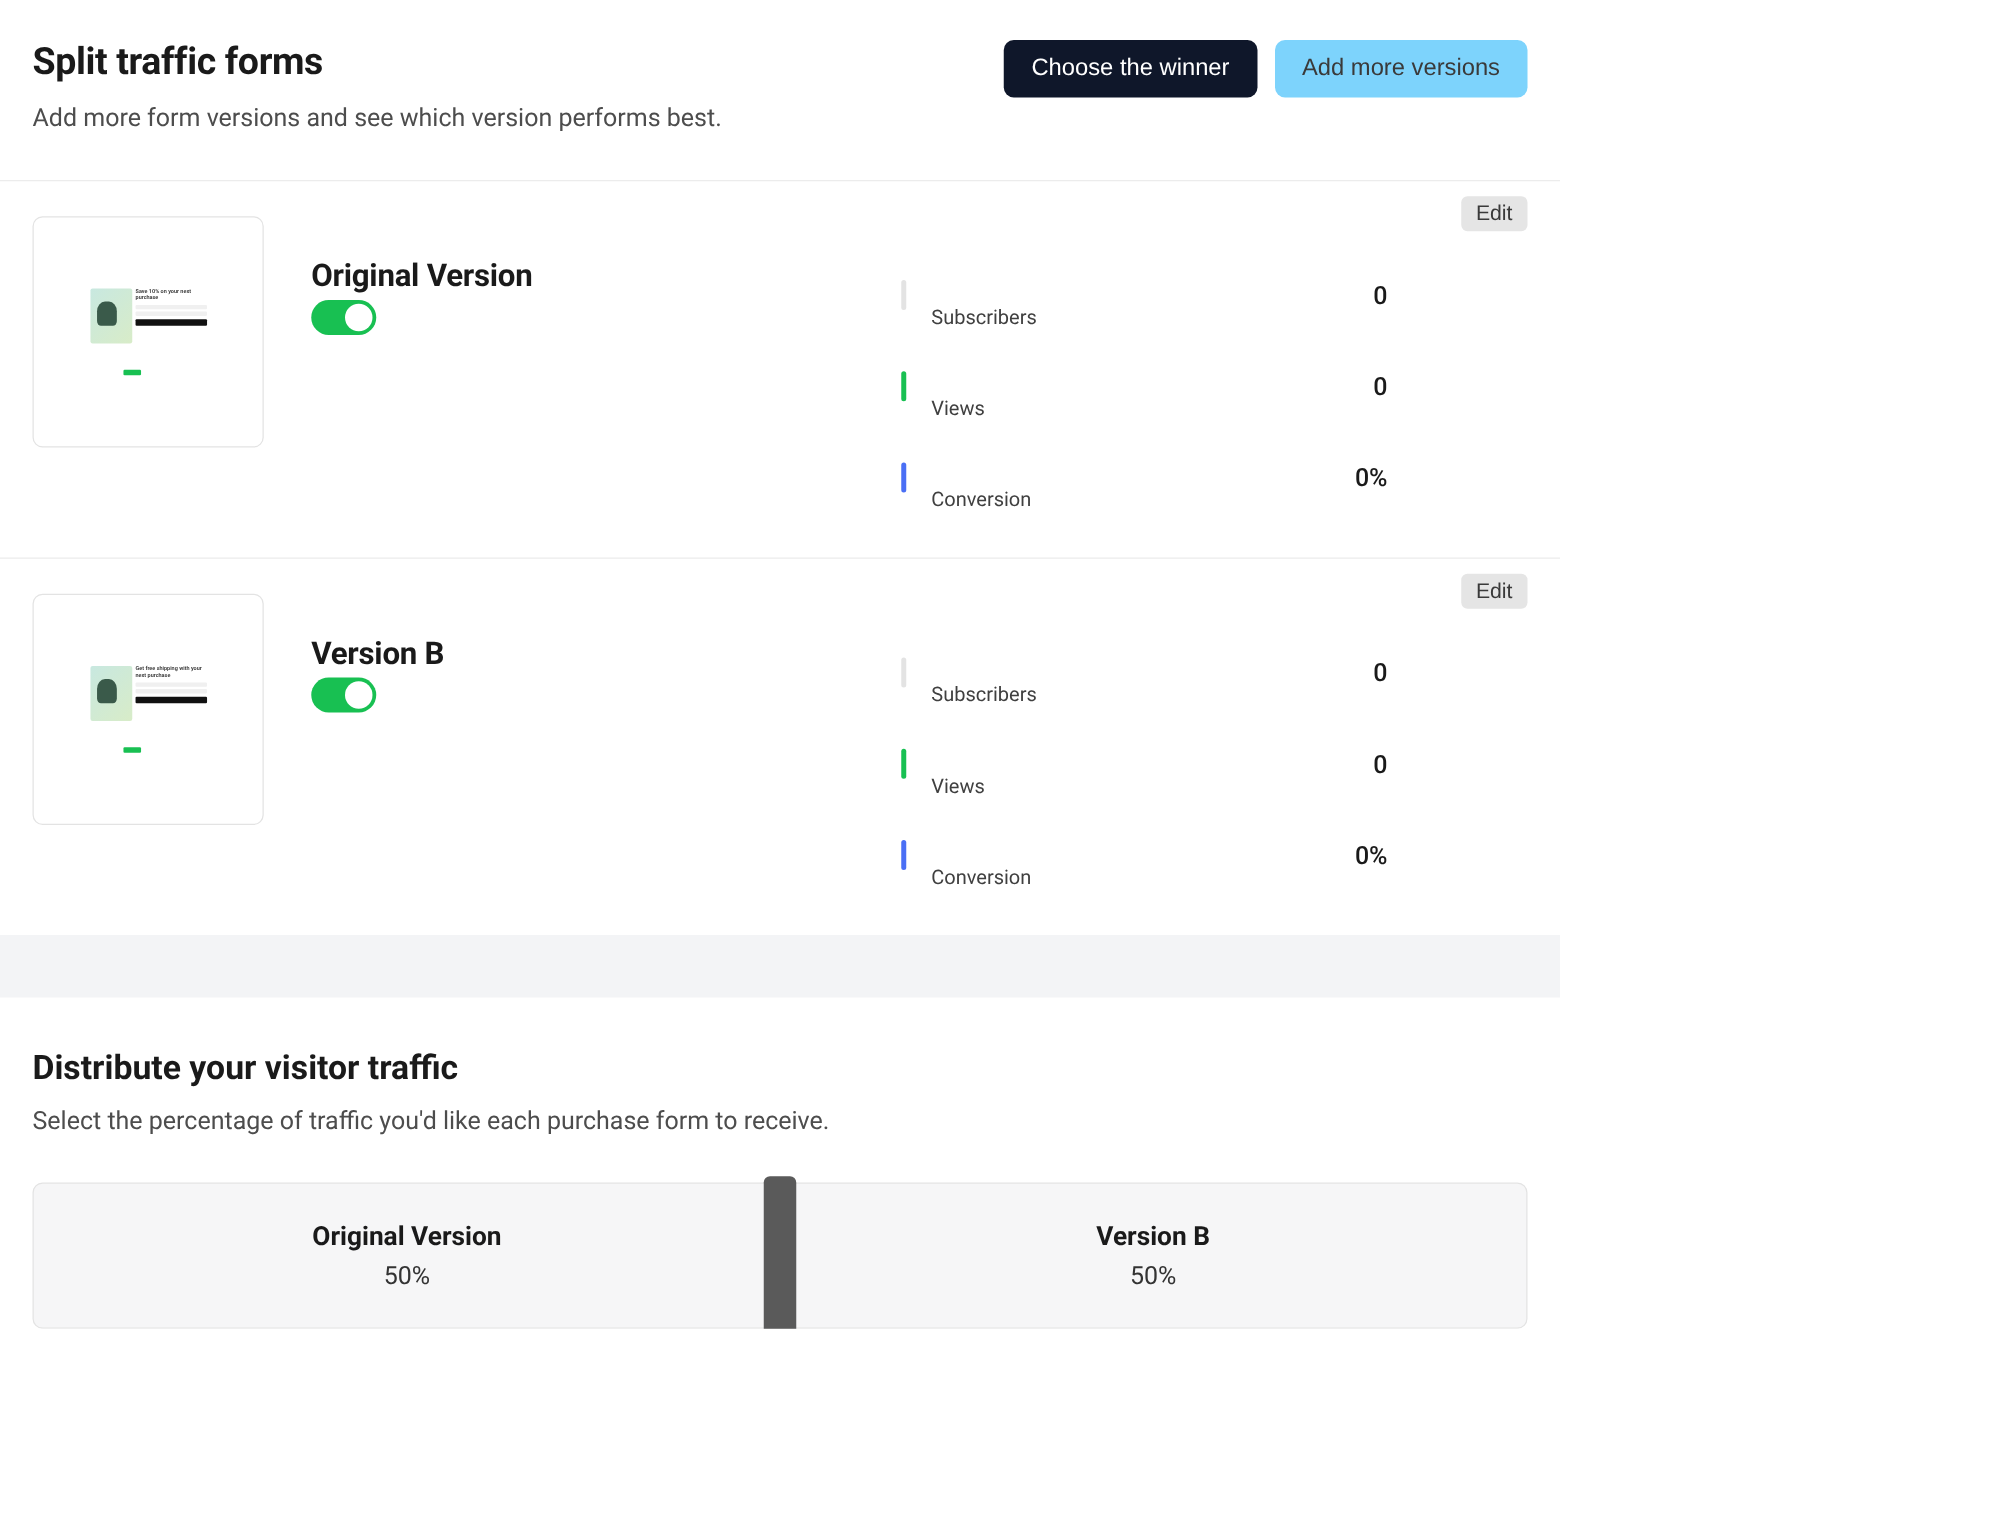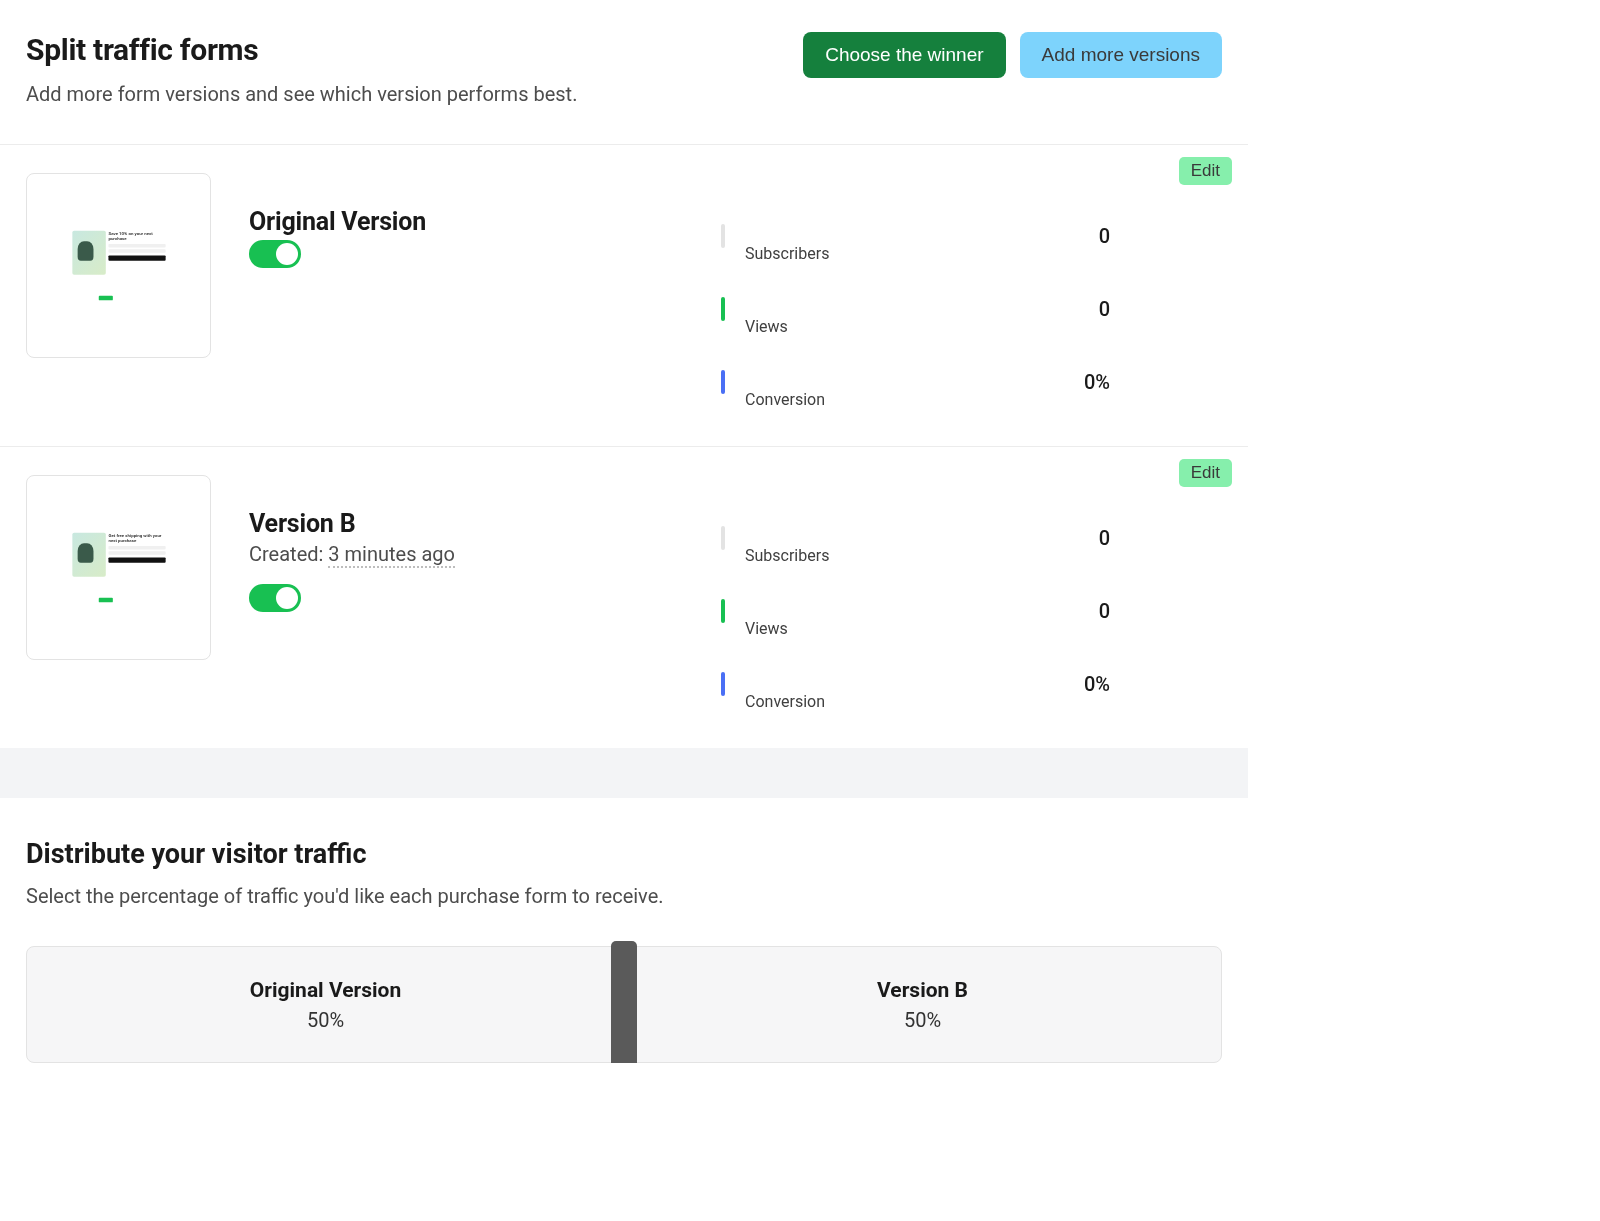--- a/index.html
+++ b/index.html
@@ -35,21 +35,21 @@
     .btn {
       font-size: 19px;
       font-weight: 500;
       padding: 12px 22px;
       border-radius: 8px;
       border: none;
       cursor: pointer;
       white-space: nowrap;
     }
     .btn-primary {
-      background: #15803d;
+      background: #0f172a;
       color: #fff;
     }
     .btn-secondary {
       background: #7dd3fc;
       color: #3a3a3a;
     }
     .divider {
       border-top: 1px solid #ececec;
     }
     .version-row {
@@ -187,24 +187,24 @@
       margin-top: 36px;
     }
     .stat-value {
       font-size: 20px;
       font-weight: 500;
       color: #1a1a1a;
       padding-right: 112px;
     }
     .edit-btn {
       position: absolute;
-      right: 16px;
+      right: 26px;
       top: 12px;
       font-size: 17px;
-      background: #86efac;
+      background: #e5e5e5;
       color: #3a3a3a;
       border: none;
       border-radius: 5px;
       padding: 4px 12px;
       cursor: pointer;
     }
     .gap {
       height: 50px;
       background: #f3f4f6;
     }
@@ -336,23 +336,20 @@
               <div class="thumb-field"></div>
               <div class="thumb-btn"></div>
             </div>
           </div>
           <div class="thumb-badge"></div>
         </div>
       </div>
     </div>
     <div class="version-info">
       <div class="version-name">Version B</div>
-      <div class="version-created">
-        <span>Created: </span><span class="created-ago">3 minutes ago</span>
-      </div>
       <div class="toggle">
         <div class="toggle-knob"></div>
       </div>
     </div>
     <div class="stats">
       <div class="stat-row">
         <div class="stat-left">
           <div class="stat-bar bar-gray"></div>
           <span class="stat-label">Subscribers</span>
         </div>

